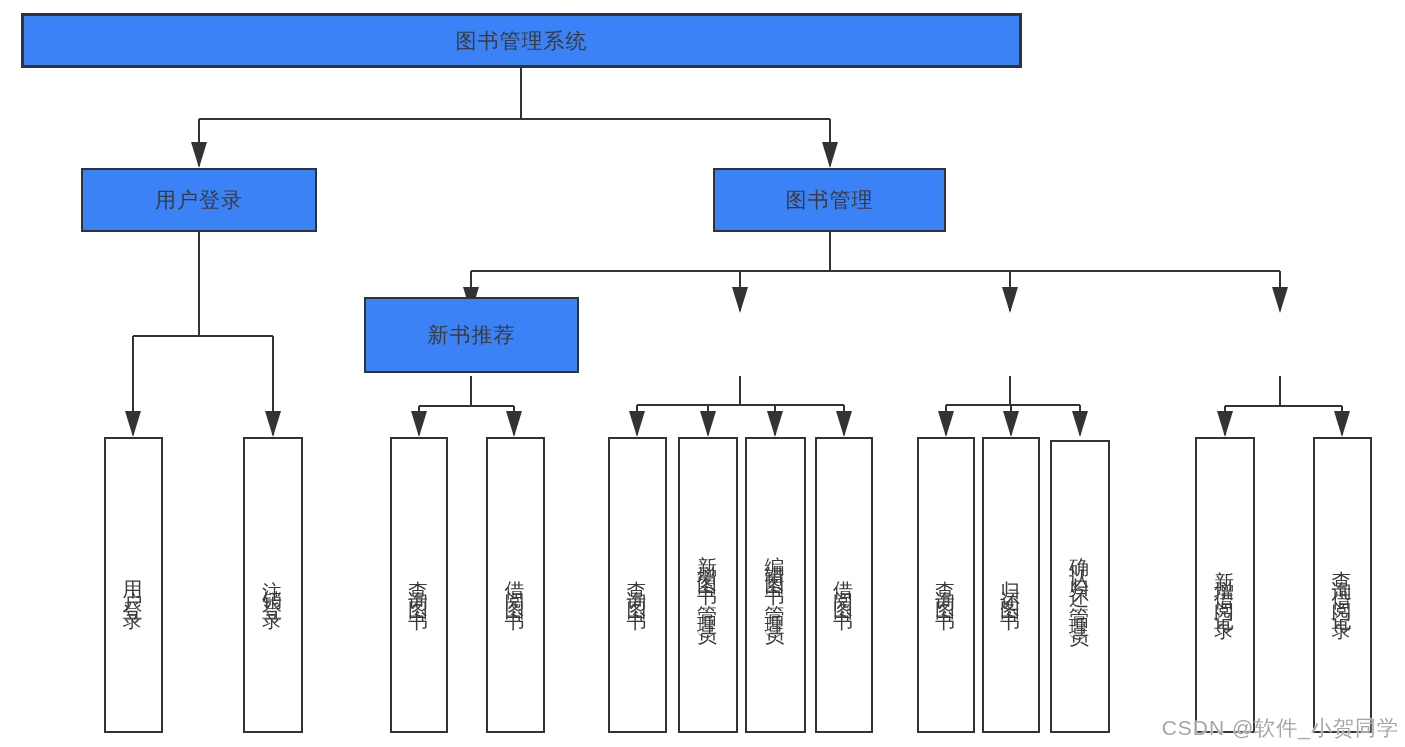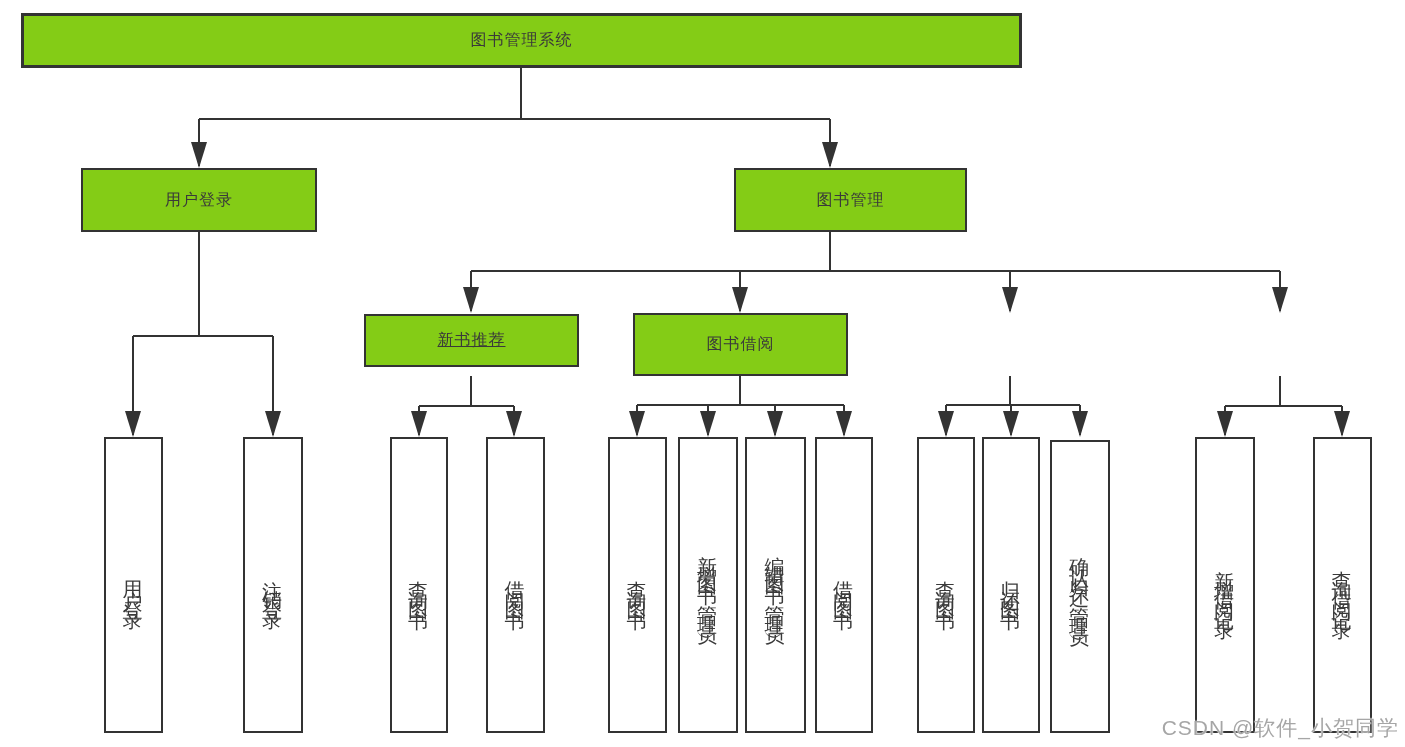--- a/index.html
+++ b/index.html
@@ -8,25 +8,25 @@
     width: 1405px;
     height: 747px;
     background: #ffffff;
     font-family: "Liberation Sans", "DejaVu Sans", sans-serif;
     overflow: hidden;
   }
   .hbox {
     position: absolute;
     box-sizing: border-box;
     border: 2px solid #333333;
-    background: #84cc16;
+    background: #3b82f6;
     display: flex;
     align-items: center;
     justify-content: center;
-    font-size: 16px;
+    font-size: 21px;
     letter-spacing: 1px;
     color: #3a3a3a;
     z-index: 2;
   }
   .hbox.root { border-width: 3px; }
   .vbox {
     position: absolute;
     box-sizing: border-box;
     border: 2px solid #333333;
     background: #ffffff;
@@ -92,24 +92,23 @@
     <use href="#ah" x="946" y="437"></use>
     <use href="#ah" x="1011" y="437"></use>
     <use href="#ah" x="1080" y="437"></use>
     <use href="#ah" x="1225" y="437"></use>
     <use href="#ah" x="1342" y="437"></use>
   </svg>
 
   <div class="hbox root" style="left:21px; top:13px; width:1001px; height:55px;">图书管理系统</div>
 
   <div class="hbox" style="left:81px; top:168px; width:236px; height:64px;">用户登录</div>
-  <div class="hbox" style="left:734px; top:168px; width:233px; height:64px;">图书管理</div>
+  <div class="hbox" style="left:713px; top:168px; width:233px; height:64px;">图书管理</div>
 
-  <div class="hbox" style="left:364px; top:314px; width:215px; height:53px;text-decoration:underline;">新书推荐</div>
-  <div class="hbox" style="left:633px; top:313px; width:215px; height:63px;">图书借阅</div>
+  <div class="hbox" style="left:364px; top:297px; width:215px; height:76px;">新书推荐</div>
 
   <div class="vbox" style="left:104px; top:437px; width:59px; height:296px;">用户登录</div>
   <div class="vbox" style="left:243px; top:437px; width:60px; height:296px;">注销登录</div>
 
   <div class="vbox" style="left:390px; top:437px; width:58px; height:296px;">查询图书</div>
   <div class="vbox" style="left:486px; top:437px; width:59px; height:296px;">借阅图书</div>
 
   <div class="vbox" style="left:608px; top:437px; width:59px; height:296px;">查询图书</div>
   <div class="vbox" style="left:678px; top:437px; width:60px; height:296px;">新增图书（管理员）</div>
   <div class="vbox" style="left:745px; top:437px; width:61px; height:296px;">编辑图书（管理员）</div>

